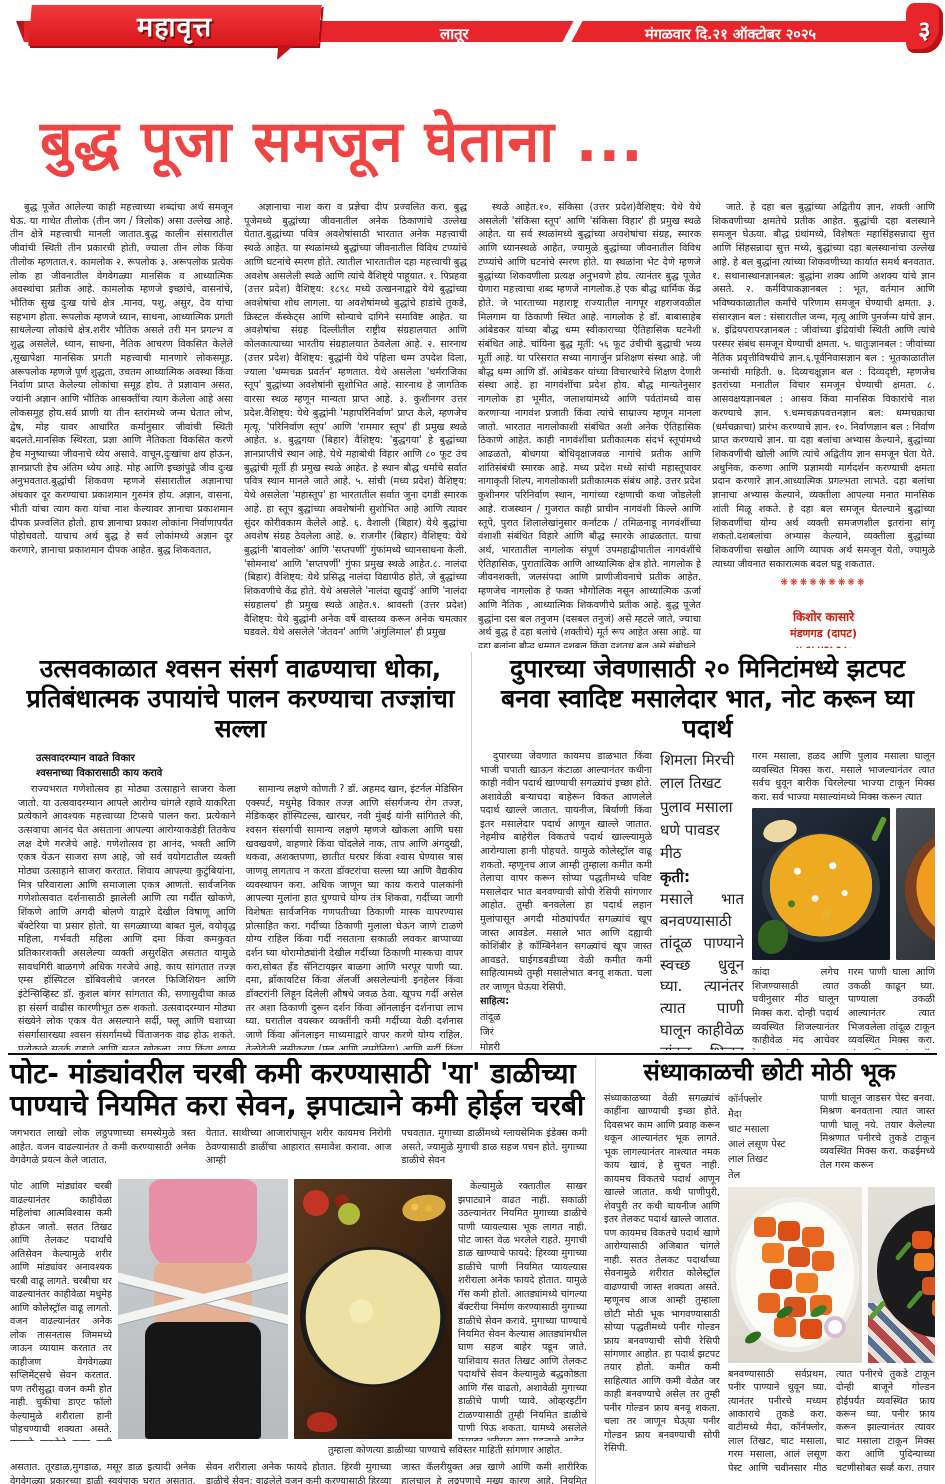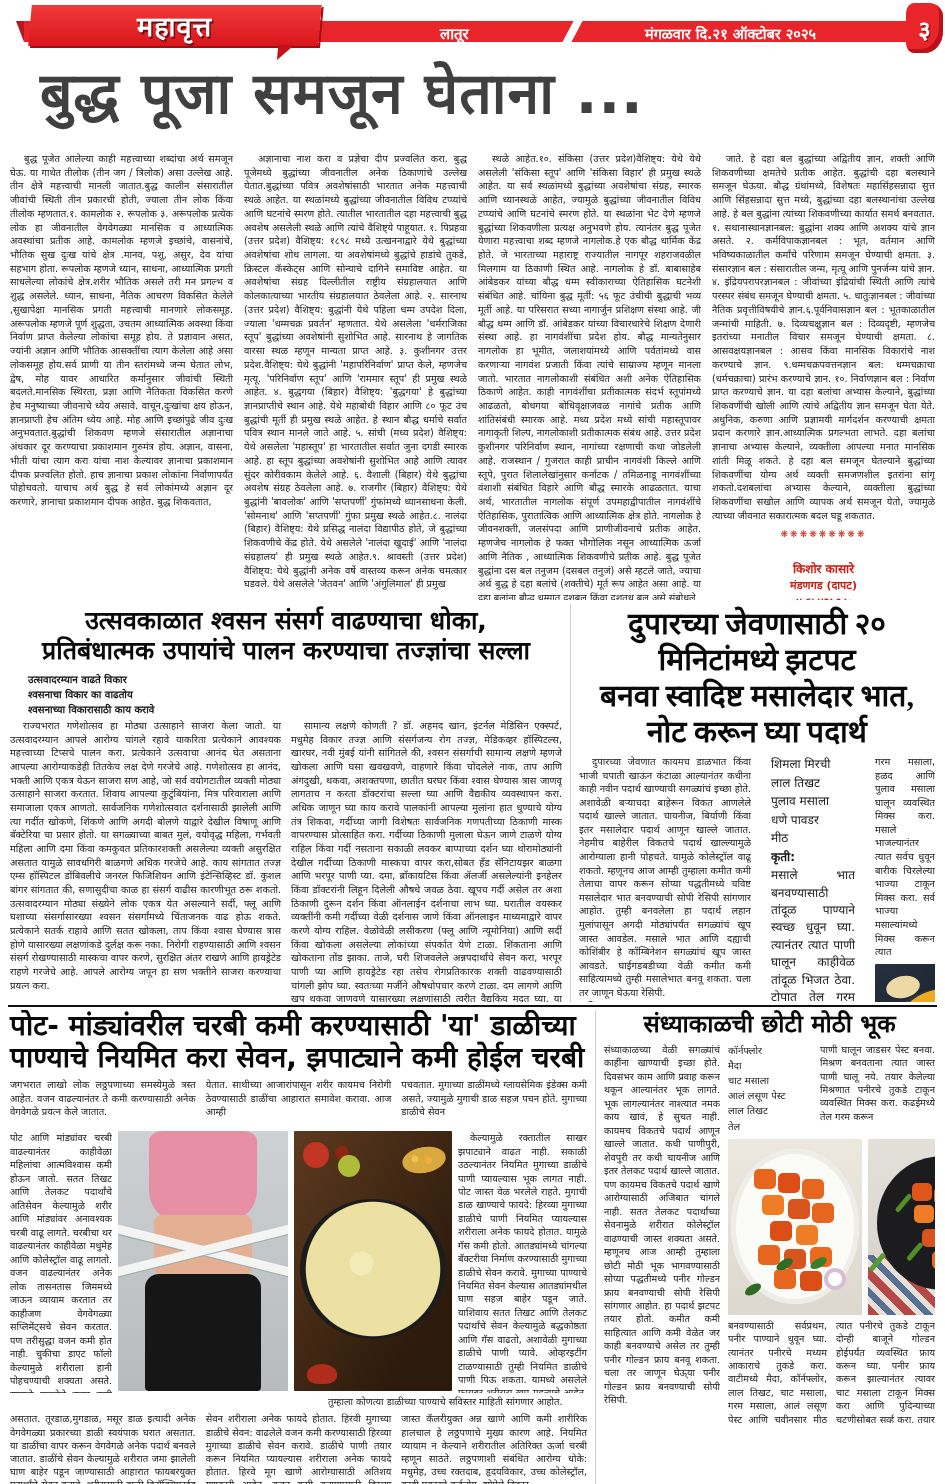--- a/index.html
+++ b/index.html
@@ -14,46 +14,46 @@
   .ribbon-bar .fold-l { position:absolute; left:-8px; top:0; border-top:21px solid #b8161c; border-left:8px solid transparent; }
   .paper-box { position:absolute; left:30px; top:5px; width:290px; height:41px; background:linear-gradient(#f03a3c,#d8161c); transform:skewX(-5deg); box-shadow:2px 2px 0 #9e0e13; display:flex; align-items:center; justify-content:center; }
   .paper-box:after { content:""; position:absolute; left:250px; bottom:-14px; border-top:15px solid #c31319; border-right:16px solid transparent; }
   .paper-name { color:#fff; font-size:27px; font-weight:800; letter-spacing:1px; text-shadow:1.5px 1.5px 0 #6d0a0d; transform:skewX(5deg); }
   .edition { position:absolute; left:440px; top:23px; color:#fff; font-weight:700; font-size:15px; }
   .date-line { position:absolute; left:645px; top:23px; color:#fff; font-weight:700; font-size:14.5px; }
   .page-badge { position:absolute; right:2px; top:3px; width:37px; height:50px; background:#e8252a; border-radius:8px 14px 18px 8px / 10px 14px 22px 10px; box-shadow:inset -4px -4px 0 #bb1218; display:flex; align-items:center; justify-content:center; }
   .page-number { color:#fff; font-size:24px; font-weight:800; text-shadow:1px 1px 0 #7a0b0e; }
 
   
-  .lead-headline { height:92px; padding:2px 10px 0 40px; font-size:57px; line-height:1.25; font-weight:800; color:#404040; letter-spacing:1px; white-space:nowrap; overflow:hidden; }
+  .lead-headline { height:92px; padding:2px 10px 0 40px; font-size:57px; line-height:1.25; font-weight:800; color:#ef4444; letter-spacing:1px; white-space:nowrap; overflow:hidden;margin-top:48px; }
   .lead-body { display:flex; gap:11px; padding:4px 10px 0 10px; height:452px; overflow:hidden; }
   .lead-col { flex:1 1 0; font-size:9.6px; line-height:1.43; text-align:justify; overflow:hidden; }
   .lead-col p { text-indent:14px; }
   .signoff { margin-top:6px; text-align:center; color:#cf1d10; }
   .signoff .stars { font-size:9px; letter-spacing:2px; }
   .signoff .author { font-size:12px; font-weight:700; margin-top:20px; }
   .signoff .place { font-size:11px; font-weight:700; }
   .signoff .phone { font-size:11.5px; font-weight:700; }
 
   
   .middle { display:flex; height:398px; margin-top:4px; overflow:hidden; }
   .sec-headline { text-align:center; font-weight:800; color:#0a0a0a; }
-  .article-resp { width:571px; padding:2px 8px 0 10px; border-right:1px solid #cfcfcf; overflow:hidden; }
+  .article-resp { width:472px; padding:2px 8px 0 18px; border-right:1px solid #cfcfcf; overflow:hidden; }
   .article-resp .sec-headline { font-size:25px; line-height:1.2; }
   .highlights { margin:6px 0 2px 18px; font-size:10px; font-weight:700; line-height:1.5; }
   .resp-cols { display:flex; gap:10px; margin-top:2px; height:285px; overflow:hidden; }
   .resp-col { flex:1 1 0; font-size:9.7px; line-height:1.41; text-align:justify; overflow:hidden; }
   .resp-col p { text-indent:13px; }
 
   .article-rice { flex:1; padding:2px 10px 0 8px; overflow:hidden; }
-  .article-rice .sec-headline { font-size:30px; line-height:1.2;font-family:Liberation Serif, serif; }
-  .rice-body { display:flex; gap:20px; margin-top:5px; height:322px; overflow:hidden; }
+  .article-rice .sec-headline { font-size:25px; line-height:1.2; }
+  .rice-body { display:flex; gap:8px; margin-top:5px; height:322px; overflow:hidden; }
   .rcol1 { width:172px; font-size:9.7px; line-height:1.4; text-align:justify; overflow:hidden; }
   .rcol1 p { text-indent:13px; }
-  .rcol2 { width:84px; font-size:12px; line-height:1.45; overflow:hidden; }
+  .rcol2 { width:84px; font-size:15px; line-height:1.45; overflow:hidden; }
   .ing-item { line-height:1.55; }
   .ing-label, .method-label { font-weight:700; line-height:1.6; }
   .rcol2 .method-text { text-align:justify; }
   .rcol3 { flex:1; overflow:hidden; }
   .rcol3 .para-top { font-size:9.7px; line-height:1.4; text-align:justify; }
   .rice-imgs { display:flex; gap:6px; margin:5px 0 5px 0; }
   .rice-below { display:flex; gap:9px; font-size:9.7px; line-height:1.4; text-align:justify; }
   .rice-below > div { flex:1 1 0; }
 
   .full-rule { border-top:2px solid #101010; margin:3px 8px; }
@@ -167,21 +167,20 @@
     </div>
   </div>
 
   <div class="middle">
 
     <div class="article-resp">
       <div class="sec-headline">उत्सवकाळात श्वसन संसर्ग वाढण्याचा धोका,</div>
       <div class="sec-headline">प्रतिबंधात्मक उपायांचे पालन करण्याचा तज्ज्ञांचा सल्ला</div>
       <div class="highlights">
         <div>उत्सवादरम्यान वाढते विकार</div>
-        <div>श्वसनाचा विकार का वाढतोय</div>
         <div>श्वसनाच्या विकारासाठी काय करावे</div>
       </div>
       <div class="resp-cols">
         <div class="resp-col">
             <p>राज्यभरात गणेशोत्सव हा मोठ्या उत्साहाने साजरा केला जातो. या उत्सवादरम्यान आपले आरोग्य चांगले रहावे याकरिता प्रत्येकाने आवश्यक महत्त्वाच्या टिप्सचे पालन करा. प्रत्येकाने उत्सवाचा आनंद घेत असताना आपल्या आरोग्याकडेही तितकेच लक्ष देणे गरजेचे आहे. गणेशोत्सव हा आनंद, भक्ती आणि एकत्र येऊन साजरा सण आहे, जो सर्व वयोगटातील व्यक्ती मोठ्या उत्साहाने साजरा करतात. शिवाय आपल्या कुटुंबियांना, मित्र परिवाराला आणि समाजाला एकत्र आणतो. सार्वजनिक गणेशोत्सवात दर्शनासाठी झालेली आणि त्या गर्दीत खोकणे, शिंकणे आणि अगदी बोलणे याद्वारे देखील विषाणू आणि बॅक्टेरिया चा प्रसार होतो. या सगळ्याच्या बाबत मुलं, वयोवृद्ध महिला, गर्भवती महिला आणि दमा किंवा कमकुवत प्रतिकारशक्ती असलेल्या व्यक्ती असुरक्षित असतात यामुळे सावधगिरी बाळगणे अधिक गरजेचे आहे. काय सांगतात तज्ज्ञ एम्स हॉस्पिटल डोंबिवलीचे जनरल फिजिशियन आणि इंटेन्सिव्हिस्ट डॉ. कुशल बांगर सांगतात की, सणासुदीचा काळ हा संसर्ग वाढीस कारणीभूत ठरू शकतो. उत्सवादरम्यान मोठ्या संख्येने लोक एकत्र येत असल्याने सर्दी, फ्लू आणि घशाच्या संसर्गासारख्या श्वसन संसर्गांमध्ये चिंताजनक वाढ होऊ शकते. प्रत्येकाने सतर्क राहावे आणि सतत खोकला, ताप किंवा श्वास घेण्यास त्रास होणे यासारख्या लक्षणांकडे दुर्लक्ष करू नका. निरोगी राहण्यासाठी आणि श्वसन संसर्ग रोखण्यासाठी मास्कचा वापर करणे, सुरक्षित अंतर राखणे आणि हायड्रेटेड राहणे गरजेचे आहे. आपले आरोग्य जपून हा सण भक्तीने साजरा करण्याचा प्रयत्न करा.</p>
           </div>
         <div class="resp-col">
             <p>सामान्य लक्षणे कोणती ? डॉ. अहमद खान, इंटर्नल मेडिसिन एक्स्पर्ट, मधुमेह विकार तज्ज्ञ आणि संसर्गजन्य रोग तज्ज्ञ, मेडिकव्हर हॉस्पिटल्स, खारघर, नवी मुंबई यांनी सांगितले की, श्वसन संसर्गाची सामान्य लक्षणे म्हणजे खोकला आणि घसा खवखवणे, वाहणारे किंवा चोंदलेले नाक, ताप आणि अंगदुखी, थकवा, अशक्तपणा, छातीत घरघर किंवा श्वास घेण्यास त्रास जाणवू लागताच न करता डॉक्टरांचा सल्ला घ्या आणि वैद्यकीय व्यवस्थापन करा. अधिक जाणून घ्या काय करावे पालकांनी आपल्या मुलांना हात धुण्याचे योग्य तंत्र शिकवा, गर्दीच्या जागी विशेषतः सार्वजनिक गणपतीच्या ठिकाणी मास्क वापरण्यास प्रोत्साहित करा. गर्दीच्या ठिकाणी मुलाला घेऊन जाणे टाळणे योग्य राहिल किंवा गर्दी नसताना सकाळी लवकर बाप्पाच्या दर्शन घ्या थोरामोठ्यांनी देखील गर्दीच्या ठिकाणी मास्कचा वापर करा,सोबत हँड सॅनिटायझर बाळगा आणि भरपूर पाणी प्या. दमा, ब्रॉंकायटिस किंवा ॲलर्जी असलेल्यांनी इनहेलर किंवा डॉक्टरांनी लिहून दिलेली औषधे जवळ ठेवा. खूपच गर्दी असेल तर अशा ठिकाणी दुरून दर्शन किंवा ऑनलाईन दर्शनाचा लाभ घ्या. घरातील वयस्कर व्यक्तींनी कमी गर्दीच्या वेळी दर्शनास जाणे किंवा ऑनलाइन माध्यमाद्वारे वापर करणे योग्य राहिल. वेळोवेळी लसीकरण (फ्लू आणि न्यूमोनिया) आणि सर्दी किंवा खोकला असलेल्या लोकांच्या संपर्कात येणे टाळा. शिंकताना आणि खोकताना तोंड झाका. ताजे, घरी शिजवलेले अन्नपदार्थांचे सेवन करा, भरपूर पाणी प्या आणि हायड्रेटेड रहा तसेच रोगप्रतिकारक शक्ती वाढवण्यासाठी चांगली झोप घ्या. स्वतःच्या मर्जीने औषधोपचार करणे टाळा. दम लागणे आणि खुप थकवा जाणवणे यासारख्या लक्षणांसाठी त्वरीत वैद्यकिय मदत घ्या. या टिप्सचे पालन करून, गणेशोत्सवाचा आनंद घेणे आणि श्वसन संक्रमण टाळणे शक्य आहे</p>
           </div>
       </div>

